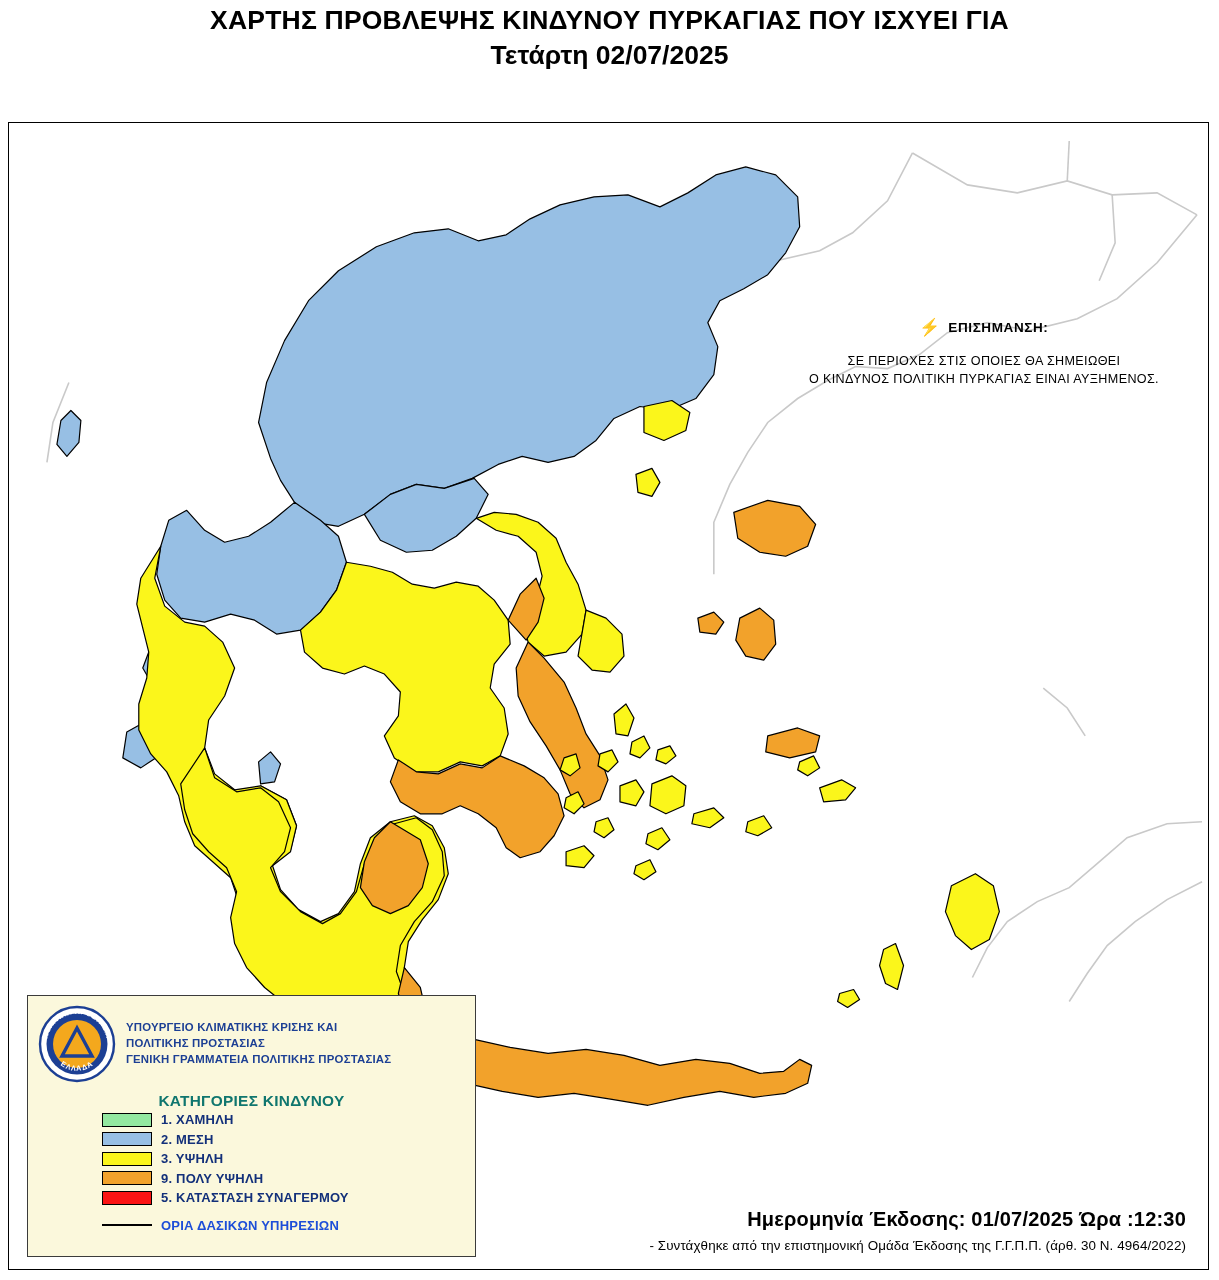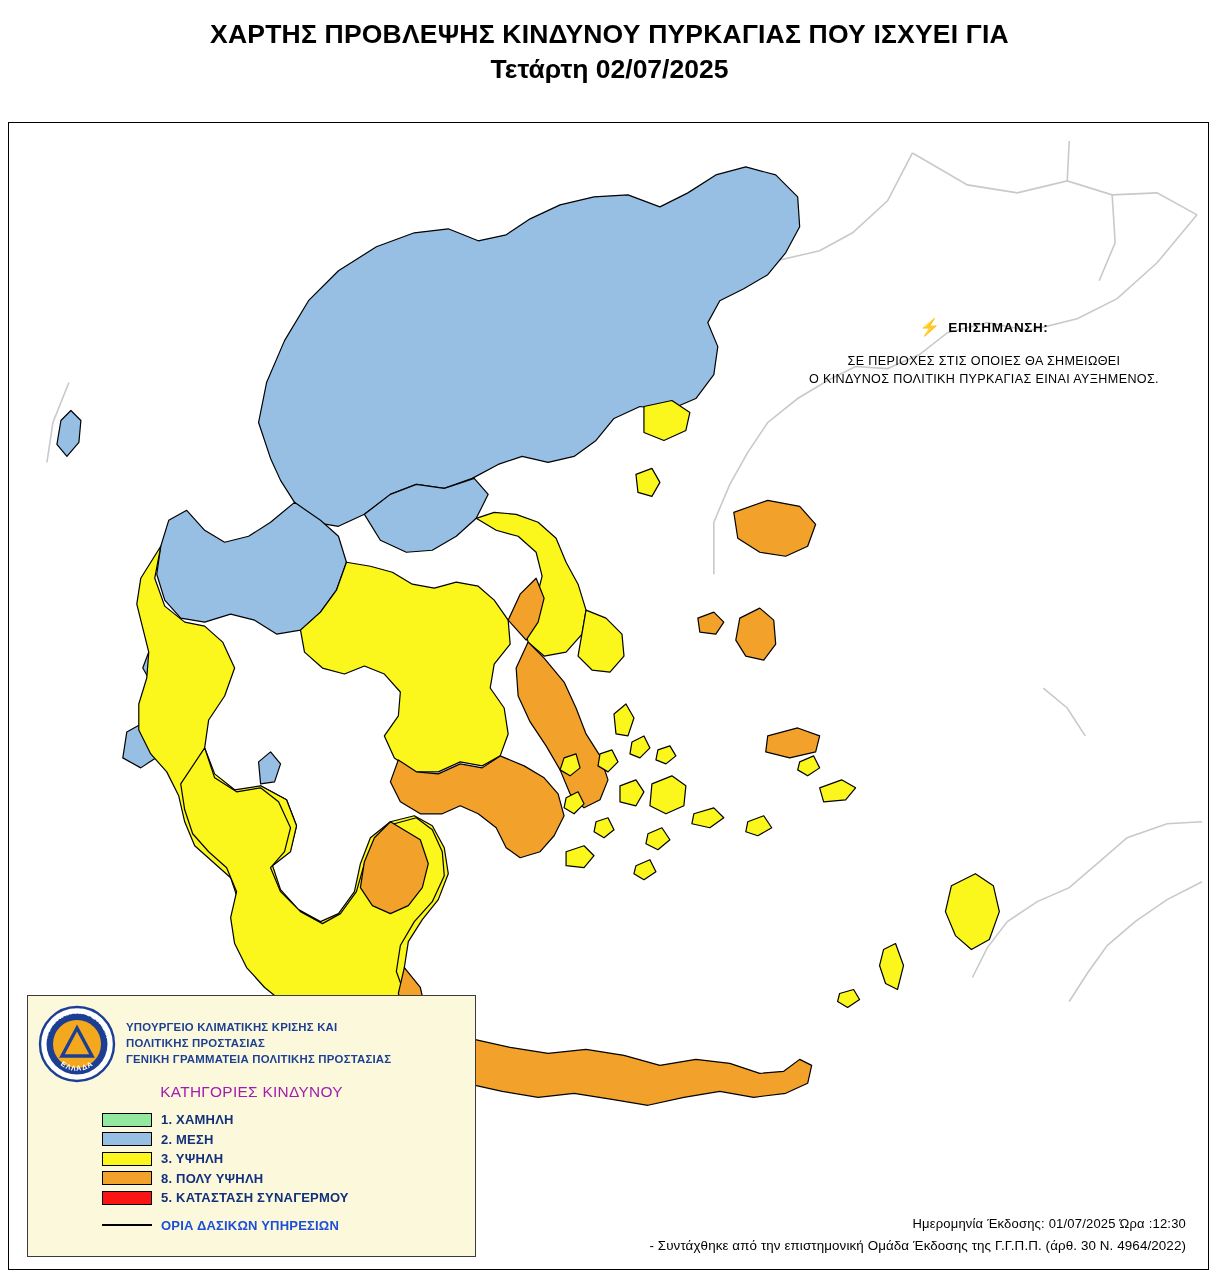--- a/index.html
+++ b/index.html
@@ -13,21 +13,21 @@
     position: relative;
     font-family: "Liberation Sans", sans-serif;
     color: #000000;
     overflow: hidden;
   }
 
   
   #title-block {
     position: absolute;
     left: 0;
-    top: 18px;
+    top: 4px;
     width: 1219px;
     text-align: center;
   }
   #title-line1 {
     font-size: 26.5px;
     font-weight: bold;
     letter-spacing: 0.2px;
     line-height: 1.25;
     white-space: nowrap;
   }
@@ -115,26 +115,26 @@
     font-size: 11.4px;
     font-weight: bold;
     color: #1c3f94;
     line-height: 1.42;
     letter-spacing: 0.2px;
     padding-top: 14px;
   }
   #legend-title {
     text-align: center;
     font-size: 15.4px;
-    font-weight: normal;
-    color: #a21caf;
+    font-weight: bold;
+    color: #0f766e;
+    margin-top: 9px;
     letter-spacing: 0.3px;
   }
   #legend-items {
-    margin-top: 9px;
     padding-left: 74px;
     text-align: right;
   }
   .legend-row {
     display: flex;
     align-items: center;
     height: 19.5px;
     gap: 9px;
   }
   .legend-swatch {
@@ -168,22 +168,22 @@
   }
 
   
   #footer {
     position: absolute;
     right: 22px;
     bottom: 16px;
     text-align: right;
   }
   #issue-line {
-    font-size: 13px;
-    font-weight: normal;
+    font-size: 20px;
+    font-weight: bold;
     letter-spacing: 0.2px;
   }
   #authored-line {
     font-size: 13.4px;
     margin-top: 7px;
     letter-spacing: 0.1px;
   }
 </style>
 </head>
 <body>
@@ -319,21 +319,21 @@
       <div class="legend-row">
         <span class="legend-swatch" style="background:#97bfe4"></span>
         <span class="legend-label">2. ΜΕΣΗ</span>
       </div>
       <div class="legend-row">
         <span class="legend-swatch" style="background:#fbf61b"></span>
         <span class="legend-label">3. ΥΨΗΛΗ</span>
       </div>
       <div class="legend-row">
         <span class="legend-swatch" style="background:#f2a22b"></span>
-        <span class="legend-label">8. ΠΟΛΥ ΥΨΗΛΗ</span>
+        <span class="legend-label">9. ΠΟΛΥ ΥΨΗΛΗ</span>
       </div>
       <div class="legend-row">
         <span class="legend-swatch" style="background:#fb1414"></span>
         <span class="legend-label">5. ΚΑΤΑΣΤΑΣΗ ΣΥΝΑΓΕΡΜΟΥ</span>
       </div>
     </div>
 
     <div id="legend-footer">
       <span class="line-sample"></span>
       <span class="legend-label">ΟΡΙΑ ΔΑΣΙΚΩΝ ΥΠΗΡΕΣΙΩΝ</span>

